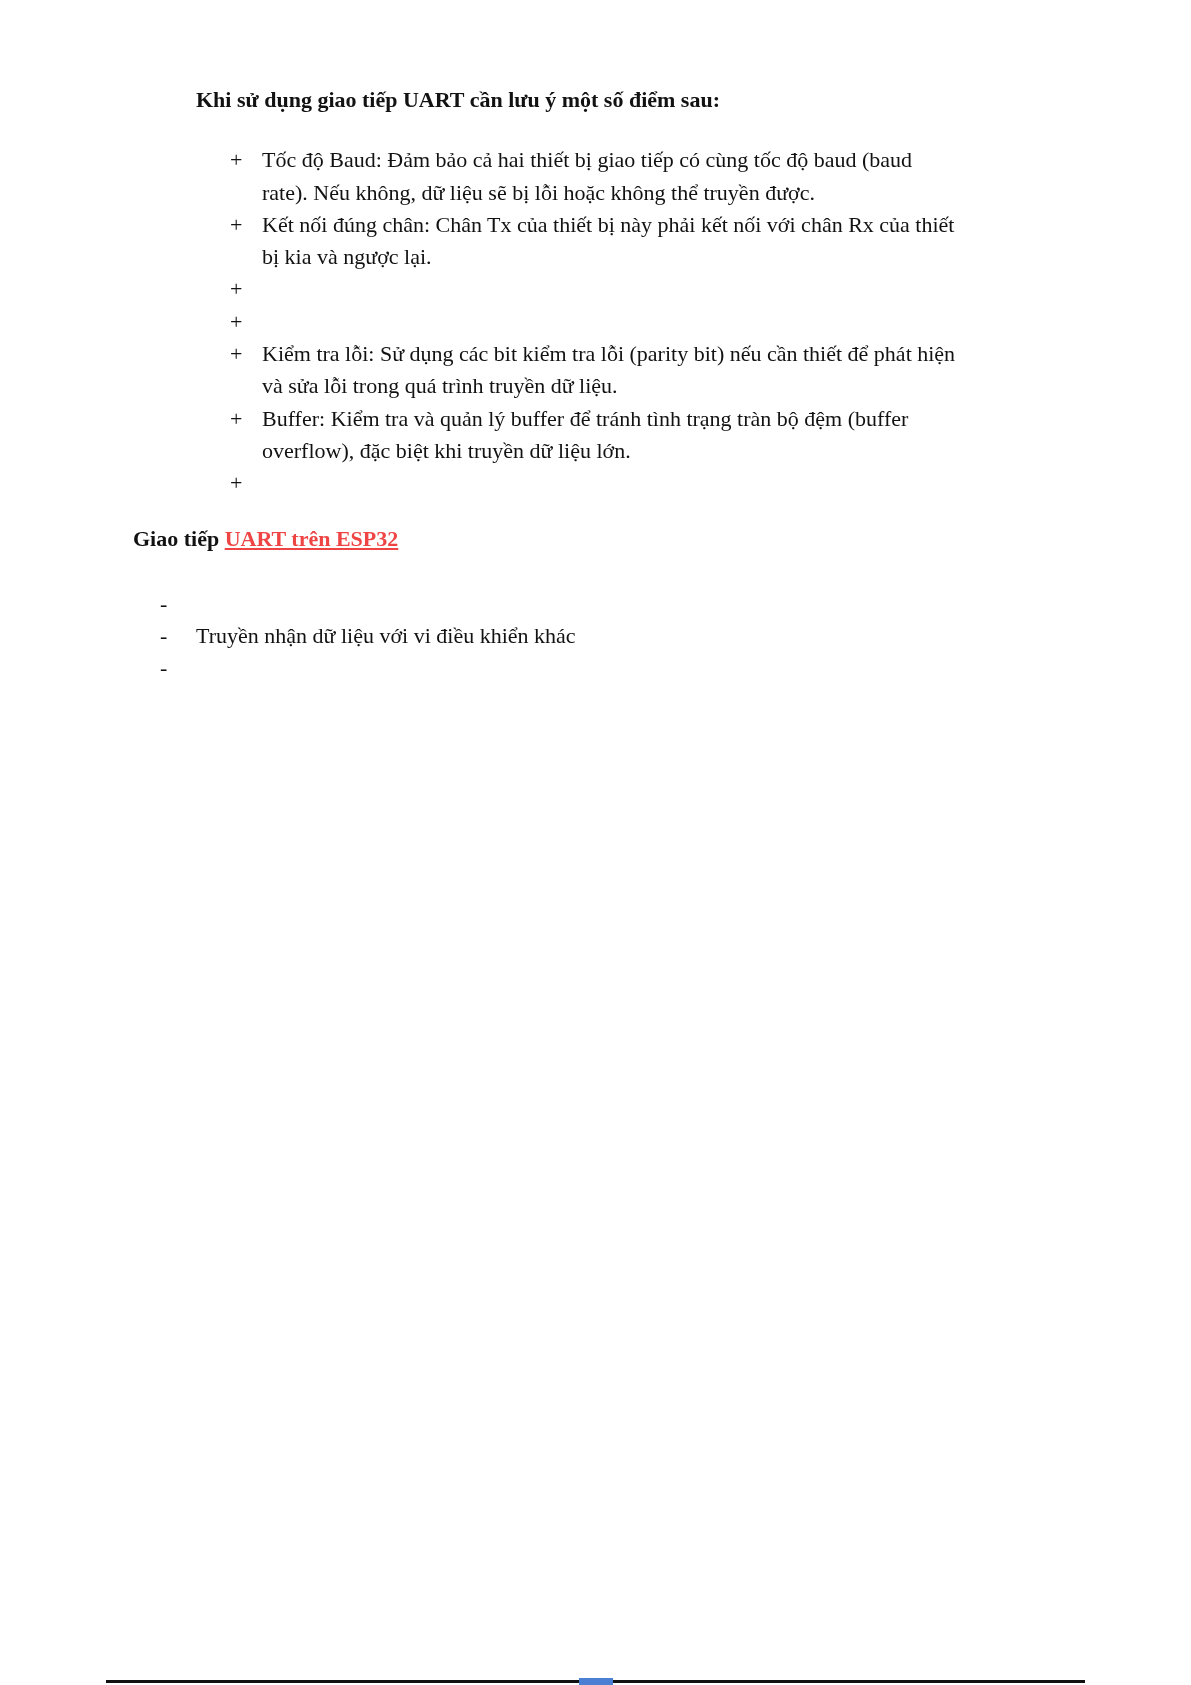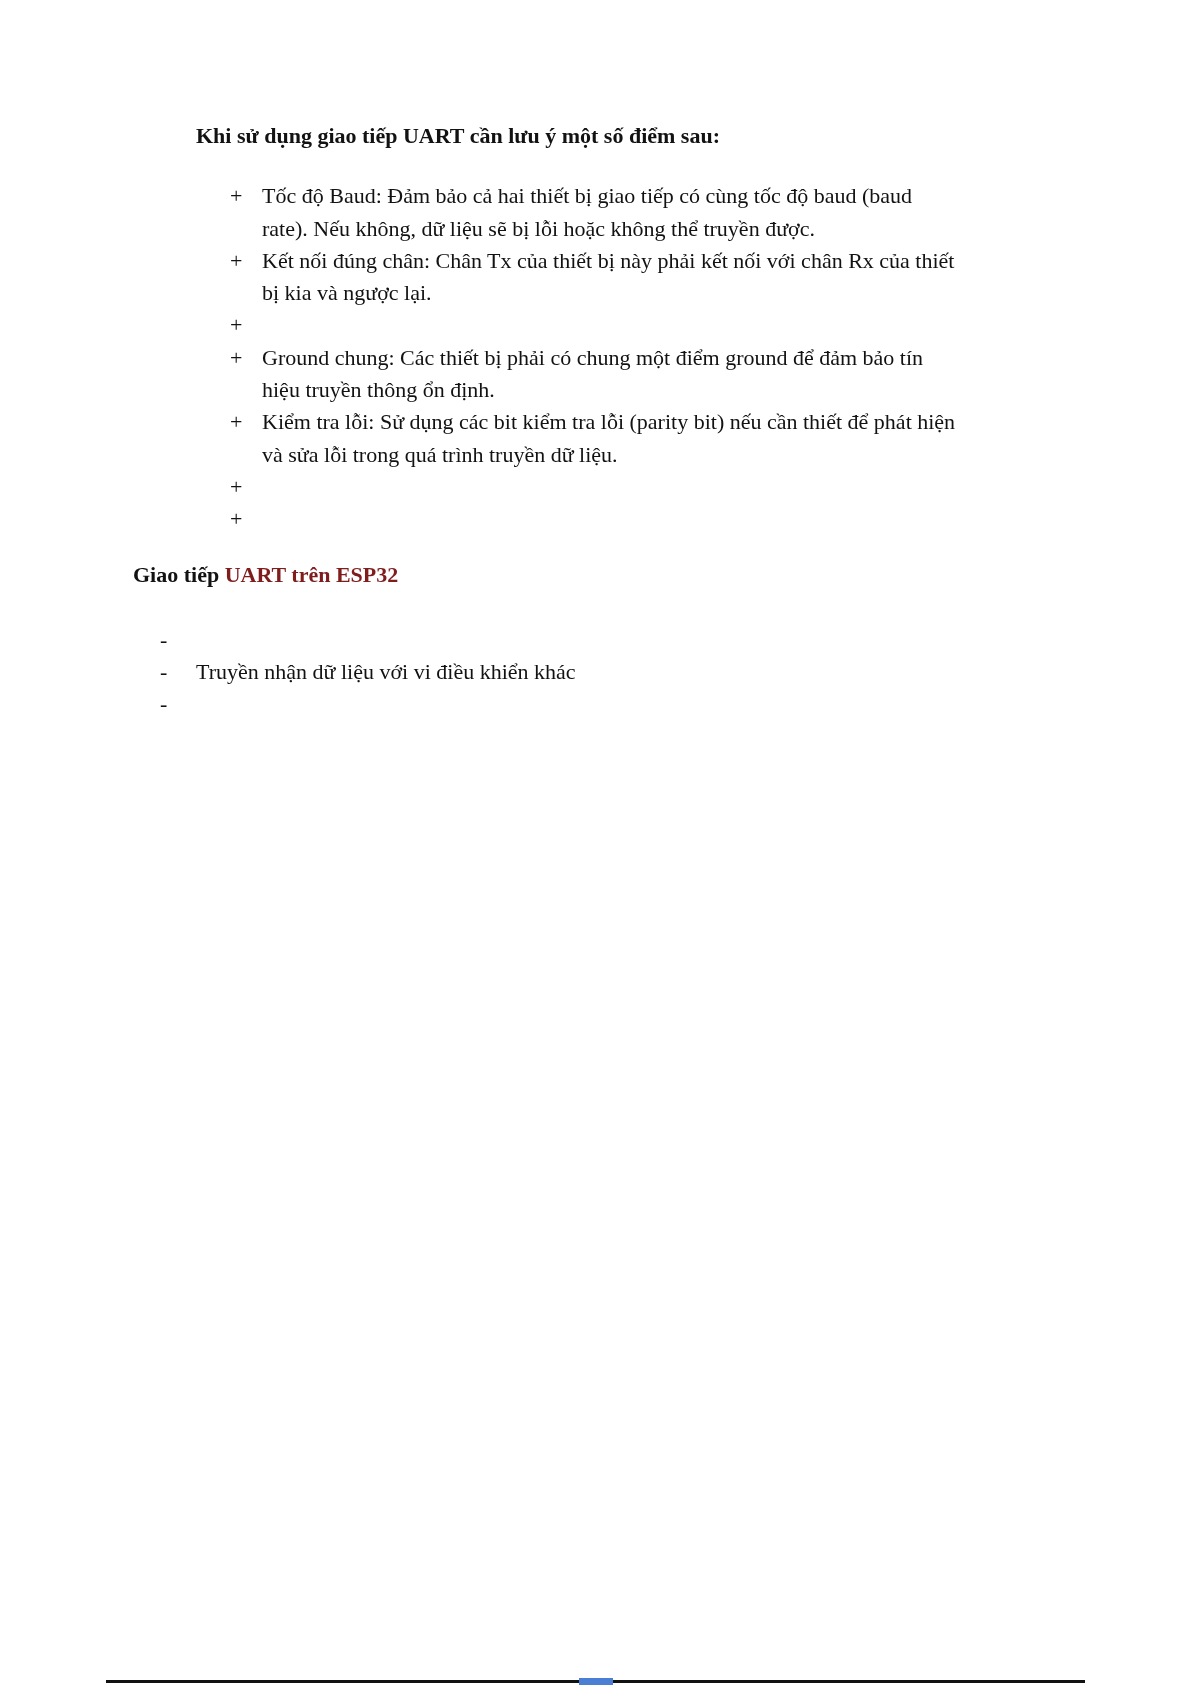--- a/index.html
+++ b/index.html
@@ -12,21 +12,21 @@
     width: 1191px;
     height: 1685px;
     background: #ffffff;
     overflow: hidden;
     font-family: "Liberation Serif", "DejaVu Serif", serif;
     font-size: 22px;
     line-height: 32.3px;
     color: #121212;
   }
   .content {
-    padding: 120px 100px 0 133px;
+    padding: 84px 100px 0 133px;
   }
   .s1-heading {
     margin-left: 63px;
     font-weight: bold;
   }
   .plus-list {
     margin-top: 28px;
     margin-left: 97px;
   }
   .plus-row {
@@ -39,21 +39,22 @@
   }
   .plus-row .text {
     flex: 0 0 auto;
     max-width: 700px;
   }
   .s2-heading {
     margin-top: 23px;
     font-weight: bold;
   }
   .s2-heading .link-part {
-    color: #7f1d1d;
+    color: #ef4444;
+    text-decoration: underline;
   }
   .dash-list {
     margin-top: 33px;
     margin-left: 27px;
   }
   .dash-row {
     display: flex;
     align-items: flex-start;
   }
   .dash-row .marker {
@@ -97,28 +98,28 @@
       </div>
       <div class="plus-row">
         <span class="marker">+</span>
         <span class="text">Kết nối đúng chân: Chân Tx của thiết bị này phải kết nối với chân Rx của thiết bị kia và ngược lại.</span>
       </div>
       <div class="plus-row">
         <span class="marker">+</span>
       </div>
       <div class="plus-row">
         <span class="marker">+</span>
-        <span class="text">Ground chung: Các thiết bị phải có chung một điểm ground để đảm bảo tín hiệu truyền thông ổn định.</span>
       </div>
       <div class="plus-row">
         <span class="marker">+</span>
         <span class="text">Kiểm tra lỗi: Sử dụng các bit kiểm tra lỗi (parity bit) nếu cần thiết để phát hiện và sửa lỗi trong quá trình truyền dữ liệu.</span>
       </div>
       <div class="plus-row">
         <span class="marker">+</span>
+        <span class="text">Buffer: Kiểm tra và quản lý buffer để tránh tình trạng tràn bộ đệm (buffer overflow), đặc biệt khi truyền dữ liệu lớn.</span>
       </div>
       <div class="plus-row">
         <span class="marker">+</span>
       </div>
     </div>
 
     <div class="s2-heading">
       <span>Giao tiếp </span><span class="link-part">UART trên ESP32</span>
     </div>
 

